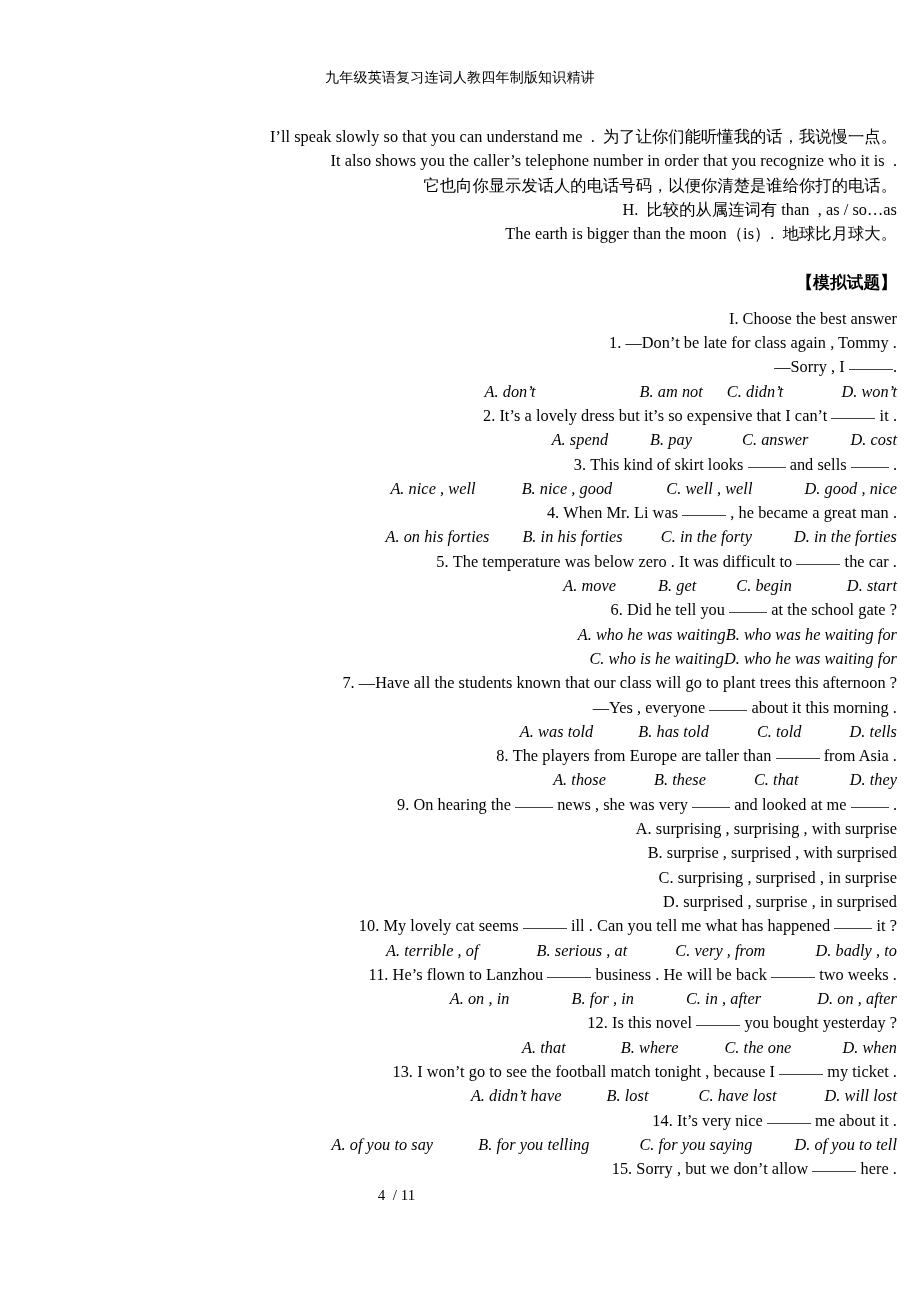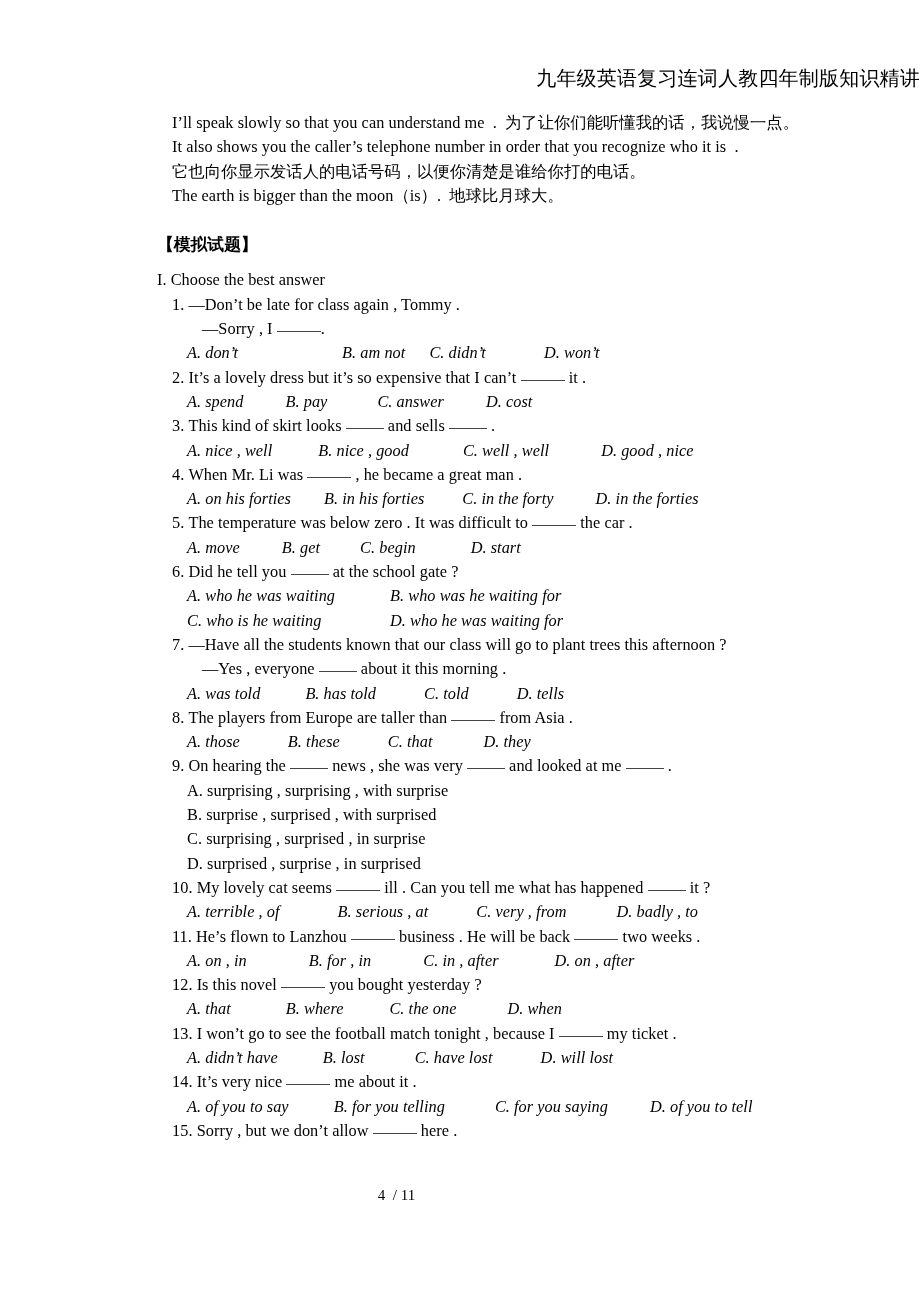--- a/index.html
+++ b/index.html
@@ -21,33 +21,34 @@
     position: relative;
     box-sizing: border-box;
   }
 
   
   .doc-title {
     position: absolute;
     top: 68px;
     left: 0;
     width: 920px;
-    text-align: right;
-    font-size: 20px;
+    text-align: center;
+    font-size: 14px;
     line-height: 20px;
     letter-spacing: 0.2px;
     white-space: nowrap;
   }
 
   
   .content {
     position: absolute;
-    top: 111px;
+    top: 125px;
     left: 157px;
     width: 740px;
+    text-align: right;
   }
 
   .line {
     font-size: 16.3px;
     line-height: 24.3px;
     white-space: nowrap;
     letter-spacing: 0.05px;
   }
   .line.ind1 { padding-left: 15px; }   
   .line.ind-q { padding-left: 15px; }  
@@ -91,20 +92,21 @@
 
 <div class="page">
 
   <div class="doc-title">九年级英语复习连词人教四年制版知识精讲</div>
 
   <div class="content">
 
     <div class="line ind1">I’ll speak slowly so that you can understand me . 为了让你们能听懂我的话，我说慢一点。</div>
     <div class="line ind1">It also shows you the caller’s telephone number in order that you recognize who it is .</div>
     <div class="line ind1">它也向你显示发话人的电话号码，以便你清楚是谁给你打的电话。</div>
+    <div class="line ind1">H. 比较的从属连词有 than , as / so…as</div>
     <div class="line ind1">The earth is bigger than the moon（is）. 地球比月球大。</div>
 
     <div class="spacer-lg"></div>
 
     <div class="section-head">【模拟试题】</div>
 
     <div class="spacer-sm"></div>
 
     <div class="line">I. Choose the best answer</div>
 

